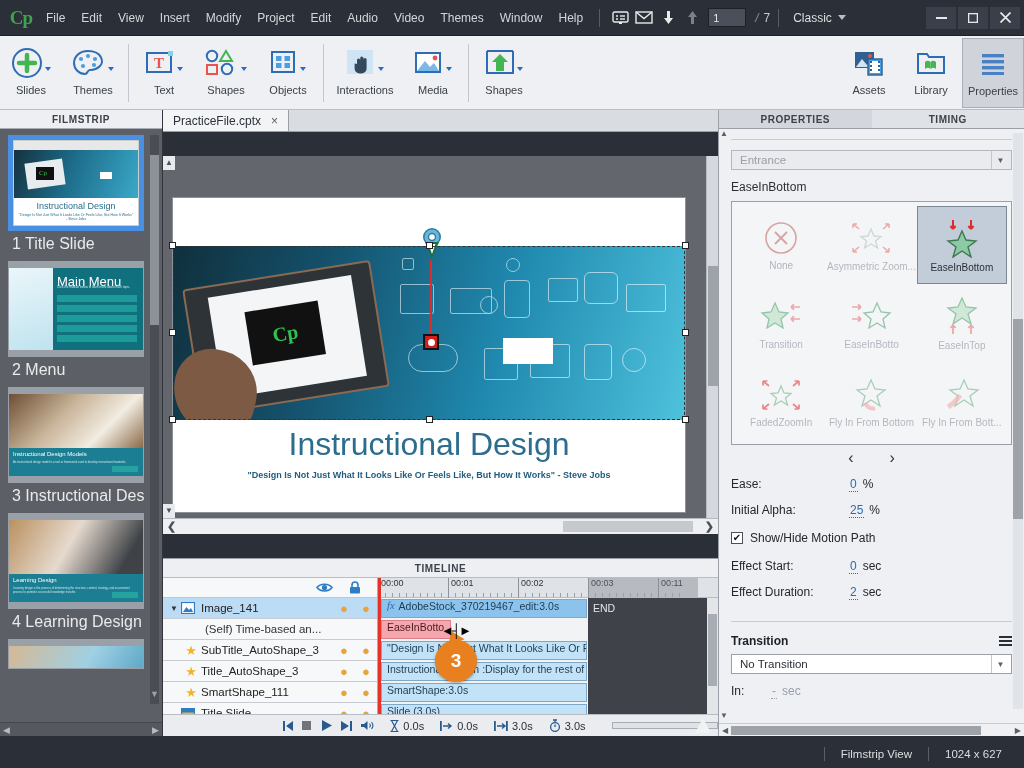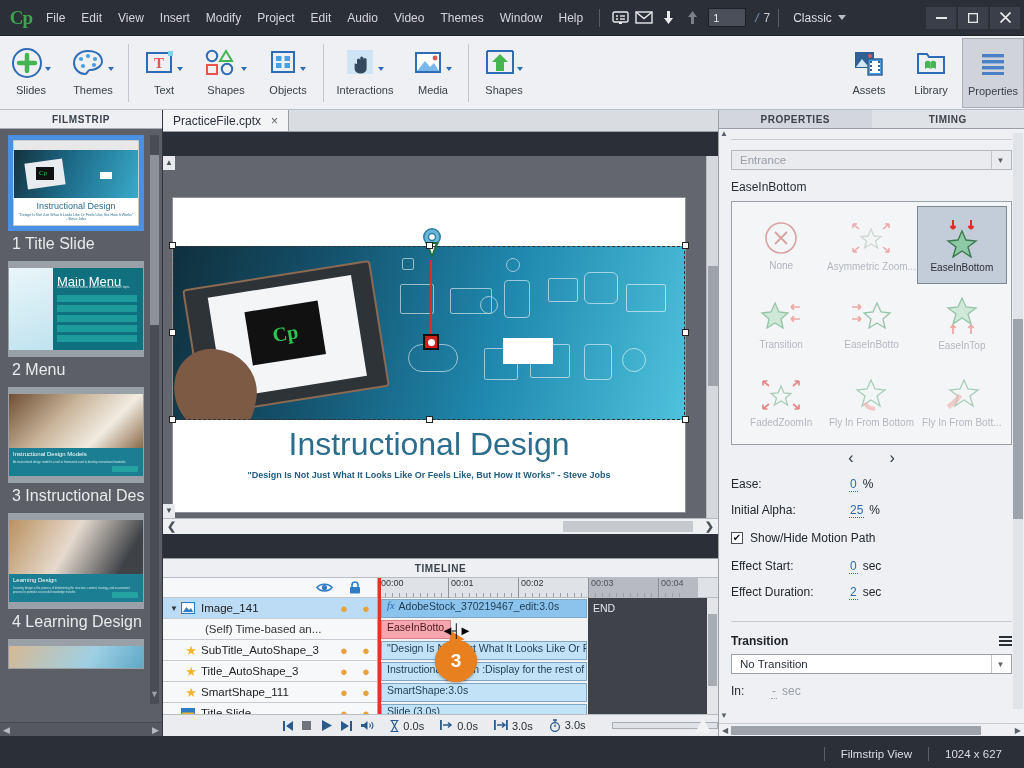--- a/index.html
+++ b/index.html
@@ -351,21 +351,21 @@
   .tl-rv-thumb { position: absolute; top: 16px; left: 1px; width: 9px; height: 72px; background: #a8adb4; }
   .tl-bottom {
     height: 22px; background: #eaecef; border-top: 1px solid #b8bdc4;
     display: flex; align-items: center; padding-left: 120px; gap: 0;
     font-size: 11px; color: #2a2f36;
   }
   .pb-btn {
     width: 22px; text-align: center; color: #2a5a8c; font-size: 11px;
   }
   .tl-timeinfo { display: flex; align-items: center; gap: 4px; margin-left: 10px; }
-  .tl-timeinfo .tgrp { display: flex; gap: 4px; margin-right: 12px; }
+  .tl-timeinfo .tgrp { display: flex; align-items: center; gap: 4px; margin-right: 12px; }
   .zoom-slider {
     width: 120px; height: 7px; background: #dfe2e6; border: 1px solid #a9aeb5;
     position: relative; margin-left: 14px;
   }
   .zoom-knob {
     position: absolute; right: 6px; top: -5px; width: 0; height: 0;
     border-left: 8px solid transparent; border-right: 8px solid transparent;
     border-bottom: 15px solid #f0f2f4;
   }
   .zoom-knob:after {
@@ -950,21 +950,21 @@
             <span class="rdot">●</span>
           </div>
         </div>
 
         <div class="tl-right">
           <div class="tl-ruler">
             <div class="rseg" style="left:0;width:70px;">00:00</div>
             <div class="rseg" style="left:70px;width:70px;">00:01</div>
             <div class="rseg" style="left:140px;width:70px;">00:02</div>
             <div class="rseg dim" style="left:210px;width:70px;">00:03</div>
-            <div class="rseg dim" style="left:280px;width:40px;">00:04</div>
+            <div class="rseg dim" style="left:280px;width:40px;">00:11</div>
             <div class="tick" style="left:7px"></div>
               <div class="tick" style="left:14px"></div>
             <div class="tick" style="left:21px"></div>
               <div class="tick" style="left:28px"></div>
             <div class="tick" style="left:35px"></div>
               <div class="tick" style="left:42px"></div>
             <div class="tick" style="left:49px"></div>
               <div class="tick" style="left:56px"></div>
             <div class="tick" style="left:63px"></div>
             <div class="tick" style="left:77px"></div>

